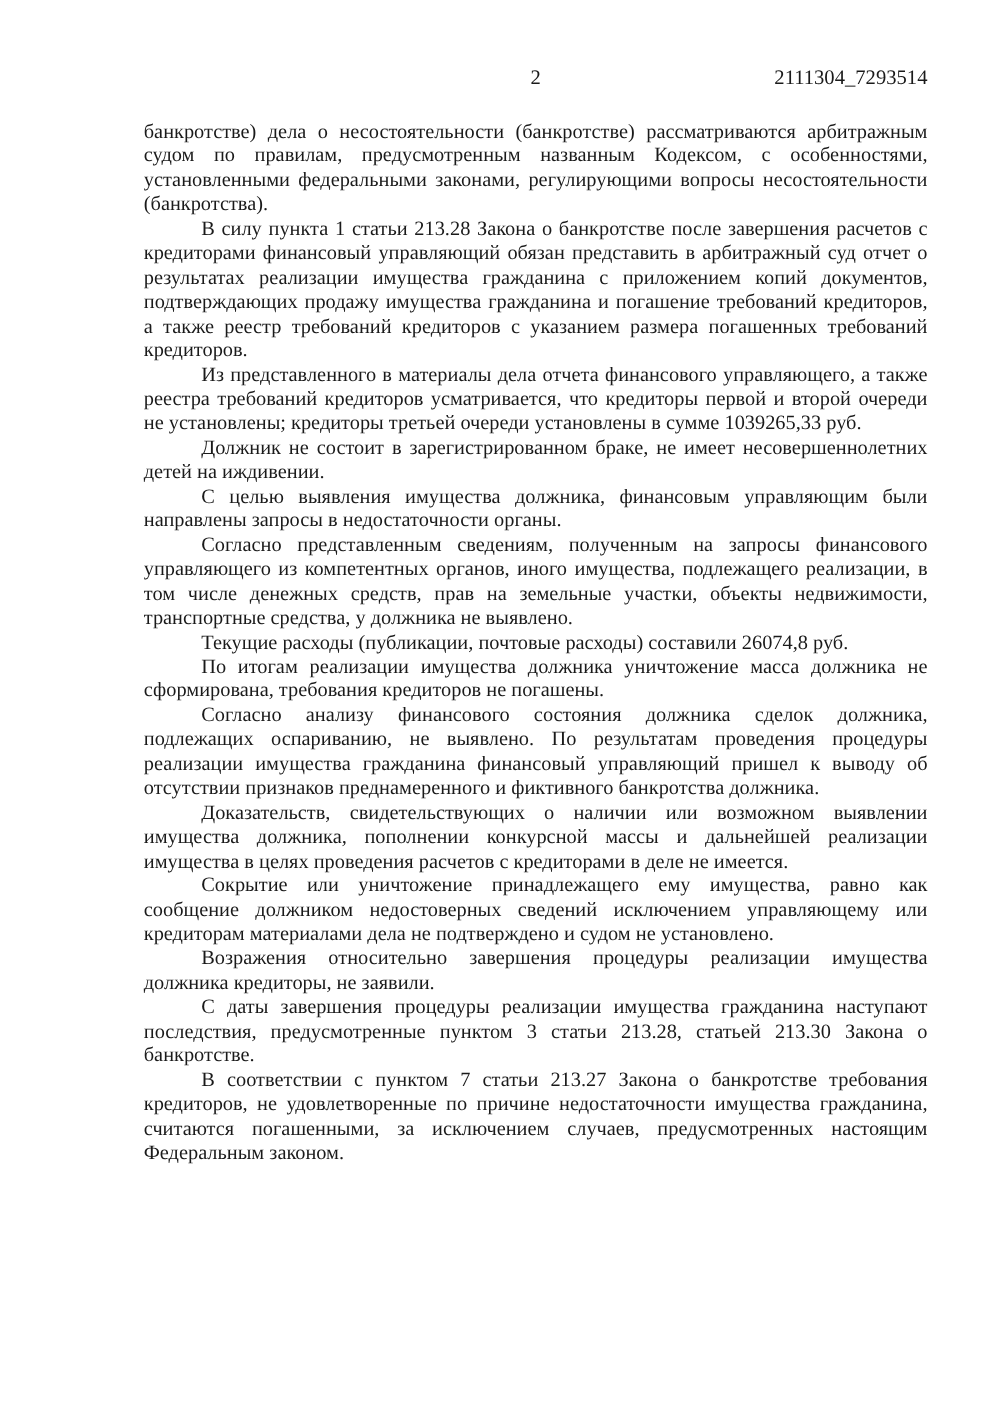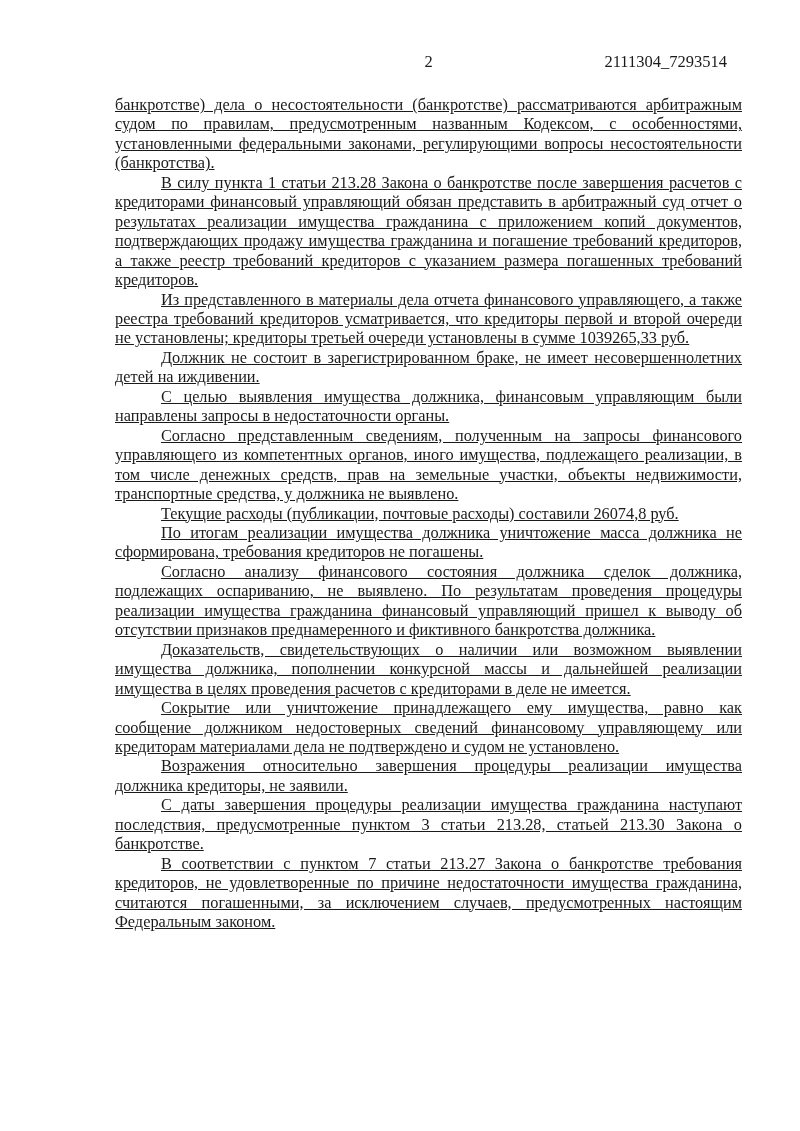--- a/index.html
+++ b/index.html
@@ -25,37 +25,36 @@
     }
     .page-number {
       position: absolute;
       left: 0;
       right: 0;
       text-align: center;
       top: 0;
     }
     .doc-id {
       position: absolute;
-      right: 15px;
+      right: 0;
       top: 0;
       margin-left: 20px;
     }
     .doc-body {
       position: absolute;
       top: 95px;
       left: 115px;
       width: 627px;
       font-size: 16.3px;
       line-height: 19.45px;
       text-align: justify;
     }
     .doc-body p {
       margin: 0;
       text-indent: 46px;
-      text-decoration: underline;
     }
     .doc-body p.no-indent {
       text-indent: 0;
     }
   </style>
 </head>
 <body>
 
 <div class="page-header">
   <span class="page-number">2</span>
@@ -66,17 +65,17 @@
   <p class="no-indent">банкротстве) дела о несостоятельности (банкротстве) рассматриваются арбитражным судом по правилам, предусмотренным названным Кодексом, с особенностями, установленными федеральными законами, регулирующими вопросы несостоятельности (банкротства).</p>
   <p>В силу пункта 1 статьи 213.28 Закона о банкротстве после завершения расчетов с кредиторами финансовый управляющий обязан представить в арбитражный суд отчет о результатах реализации имущества гражданина с приложением копий документов, подтверждающих продажу имущества гражданина и погашение требований кредиторов, а также реестр требований кредиторов с указанием размера погашенных требований кредиторов.</p>
   <p>Из представленного в материалы дела отчета финансового управляющего, а также реестра требований кредиторов усматривается, что кредиторы первой и второй очереди не установлены; кредиторы третьей очереди установлены в сумме 1039265,33 руб.</p>
   <p>Должник не состоит в зарегистрированном браке, не имеет несовершеннолетних детей на иждивении.</p>
   <p>С целью выявления имущества должника, финансовым управляющим были направлены запросы в недостаточности органы.</p>
   <p>Согласно представленным сведениям, полученным на запросы финансового управляющего из компетентных органов, иного имущества, подлежащего реализации, в том числе денежных средств, прав на земельные участки, объекты недвижимости, транспортные средства, у должника не выявлено.</p>
   <p>Текущие расходы (публикации, почтовые расходы) составили 26074,8 руб.</p>
   <p>По итогам реализации имущества должника уничтожение масса должника не сформирована, требования кредиторов не погашены.</p>
   <p>Согласно анализу финансового состояния должника сделок должника, подлежащих оспариванию, не выявлено. По результатам проведения процедуры реализации имущества гражданина финансовый управляющий пришел к выводу об отсутствии признаков преднамеренного и фиктивного банкротства должника.</p>
   <p>Доказательств, свидетельствующих о наличии или возможном выявлении имущества должника, пополнении конкурсной массы и дальнейшей реализации имущества в целях проведения расчетов с кредиторами в деле не имеется.</p>
-  <p>Сокрытие или уничтожение принадлежащего ему имущества, равно как сообщение должником недостоверных сведений финансовому управляющему или кредиторам материалами дела не подтверждено и судом не установлено.</p>
+  <p>Сокрытие или уничтожение принадлежащего ему имущества, равно как сообщение должником недостоверных сведений исключением управляющему или кредиторам материалами дела не подтверждено и судом не установлено.</p>
   <p>Возражения относительно завершения процедуры реализации имущества должника кредиторы, не заявили.</p>
   <p>С даты завершения процедуры реализации имущества гражданина наступают последствия, предусмотренные пунктом 3 статьи 213.28, статьей 213.30 Закона о банкротстве.</p>
   <p>В соответствии с пунктом 7 статьи 213.27 Закона о банкротстве требования кредиторов, не удовлетворенные по причине недостаточности имущества гражданина, считаются погашенными, за исключением случаев, предусмотренных настоящим Федеральным законом.</p>
 </div>
 
 </body></html>

